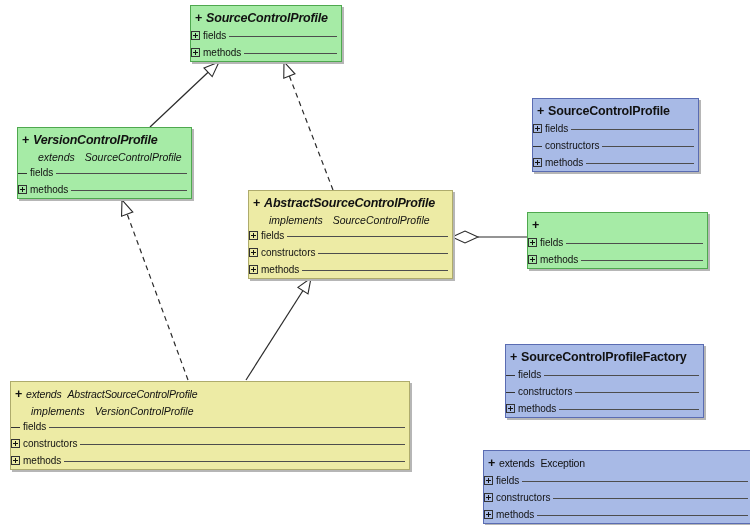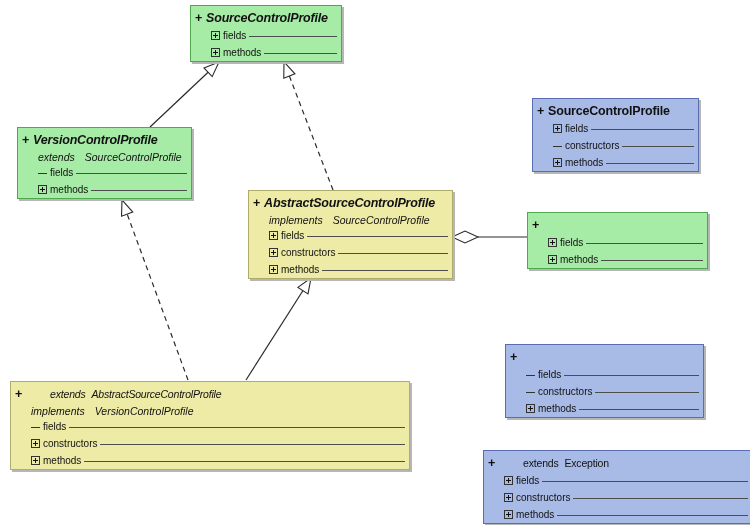--- a/index.html
+++ b/index.html
@@ -27,37 +27,37 @@
     height:19px;
     padding:2px 4px 0 4px;
     font-size:12.5px;
     font-weight:bold;
     letter-spacing:-0.2px;
     white-space:nowrap;
     display:flex;align-items:center;
   }
   .title .vis{font-weight:bold;margin-right:4px;}
   .it{font-style:italic;}
-  .title .ext{font-size:10.5px;font-weight:normal;margin-left:24px;white-space:nowrap;}
+  .title .ext{font-size:10.5px;font-weight:normal;margin-left:0;white-space:nowrap;}
   .title .ext .kw{margin-right:6px;}
 
   .subtitle{
     height:15px;
     padding-left:20px;
     font-size:10.5px;
     font-style:italic;
     white-space:nowrap;
     display:flex;align-items:center;
   }
   .subtitle .kw{margin-right:10px;}
 
   .row{
     height:17px;
     display:flex;align-items:center;
-    padding:0 4px 0 20px;
+    padding:0 4px 0 0;
     font-size:10px;
     white-space:nowrap;
   }
   .row .lbl{margin:0 3px 0 3px;}
   .row .rule{flex:1 1 auto;border-top:1px solid #4d4d4d;height:0;margin-top:1px;}
 
   .plus-icon{
     width:9px;height:9px;flex:0 0 9px;
     border:1px solid #333;
     box-sizing:border-box;
@@ -190,20 +190,21 @@
     <div class="row">
       <span class="plus-icon"></span>
       <span class="lbl">methods</span>
         <span class="rule"></span>
     </div>
   </div>
 
   <div class="uml-box blue" style="left:505px;top:344px;width:199px;">
     <div class="title">
       <span class="vis">+</span>
+        <span>SourceControlProfileFactory</span>
     </div>
     <div class="row">
       <span class="dash-icon"></span>
       <span class="lbl">fields</span>
         <span class="rule"></span>
     </div>
     <div class="row">
       <span class="dash-icon"></span>
       <span class="lbl">constructors</span>
         <span class="rule"></span>

